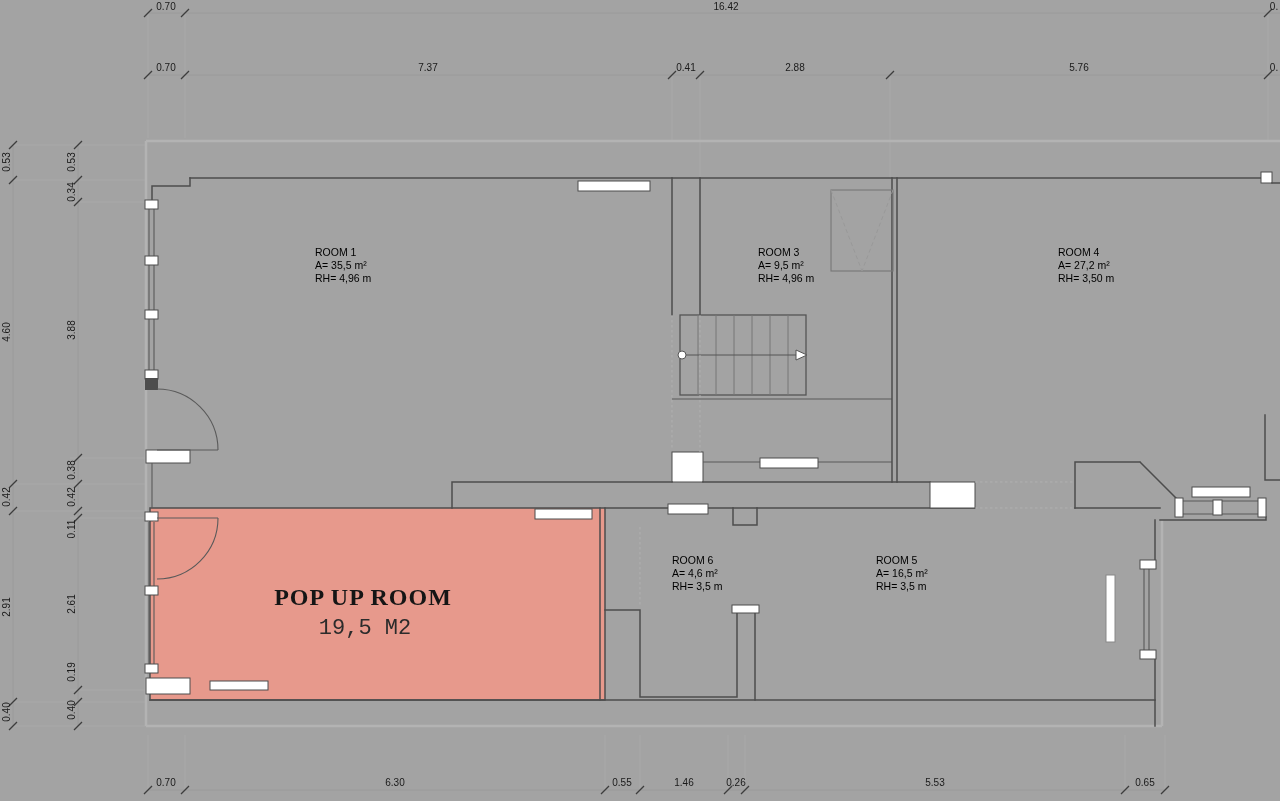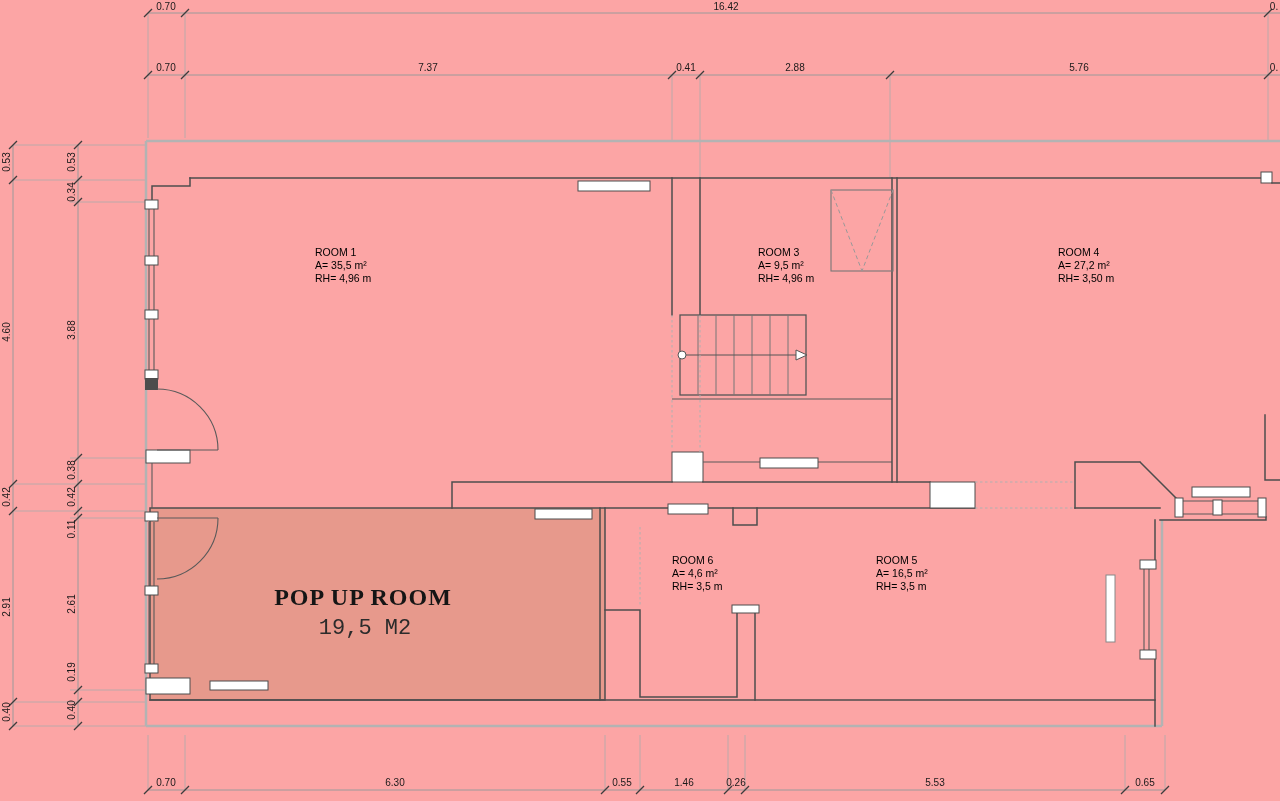--- a/index.html
+++ b/index.html
@@ -1,16 +1,16 @@
 <!DOCTYPE html>
 <html><head>
 <meta charset="utf-8">
 <style>
   html,body{margin:0;padding:0;background:#fff;}
-  #stage{position:relative;width:1280px;height:801px;background:#fca5a5;overflow:hidden;
+  #stage{position:relative;width:1280px;height:801px;background:#a3a3a3;overflow:hidden;
          font-family:"Liberation Sans",sans-serif;}
   svg{position:absolute;left:0;top:0;}
   .dim{stroke:#9a9a9a;stroke-width:1;fill:none}
   .ext{stroke:#ababab;stroke-width:.8;fill:none}
   .tick{stroke:#3d3d3d;stroke-width:1.3;fill:none}
   .w{stroke:#4d4d4d;stroke-width:1.5;fill:none;stroke-linecap:square}
   .w1{stroke:#5a5a5a;stroke-width:1.1;fill:none}
   .wht{fill:#fff;stroke:#4d4d4d;stroke-width:1}
   .dash{stroke:#b0b0b0;stroke-width:1;fill:none;stroke-dasharray:2.5 2.5}
   .outer{stroke:#b3b3b3;stroke-width:2.5;fill:none}

